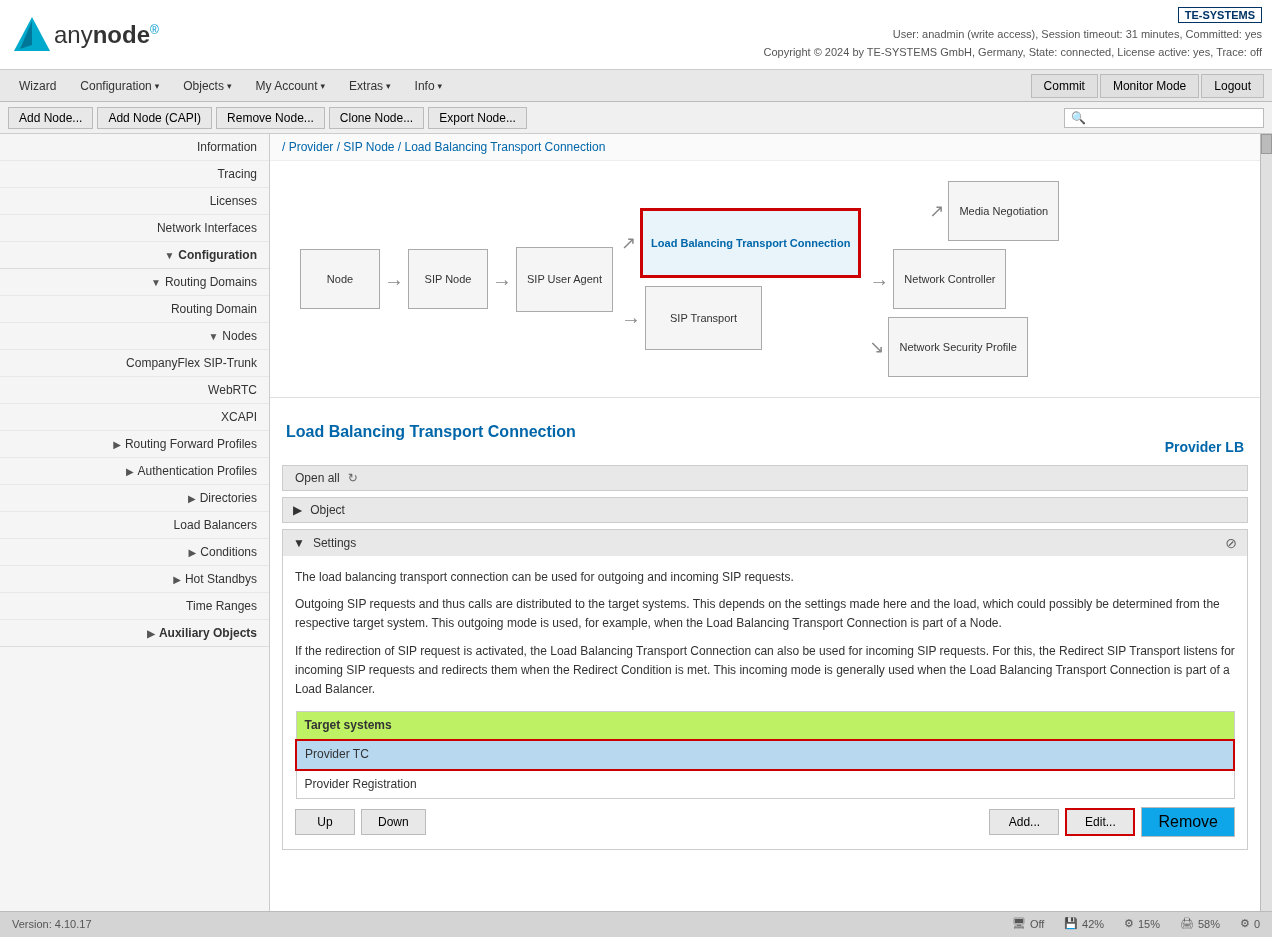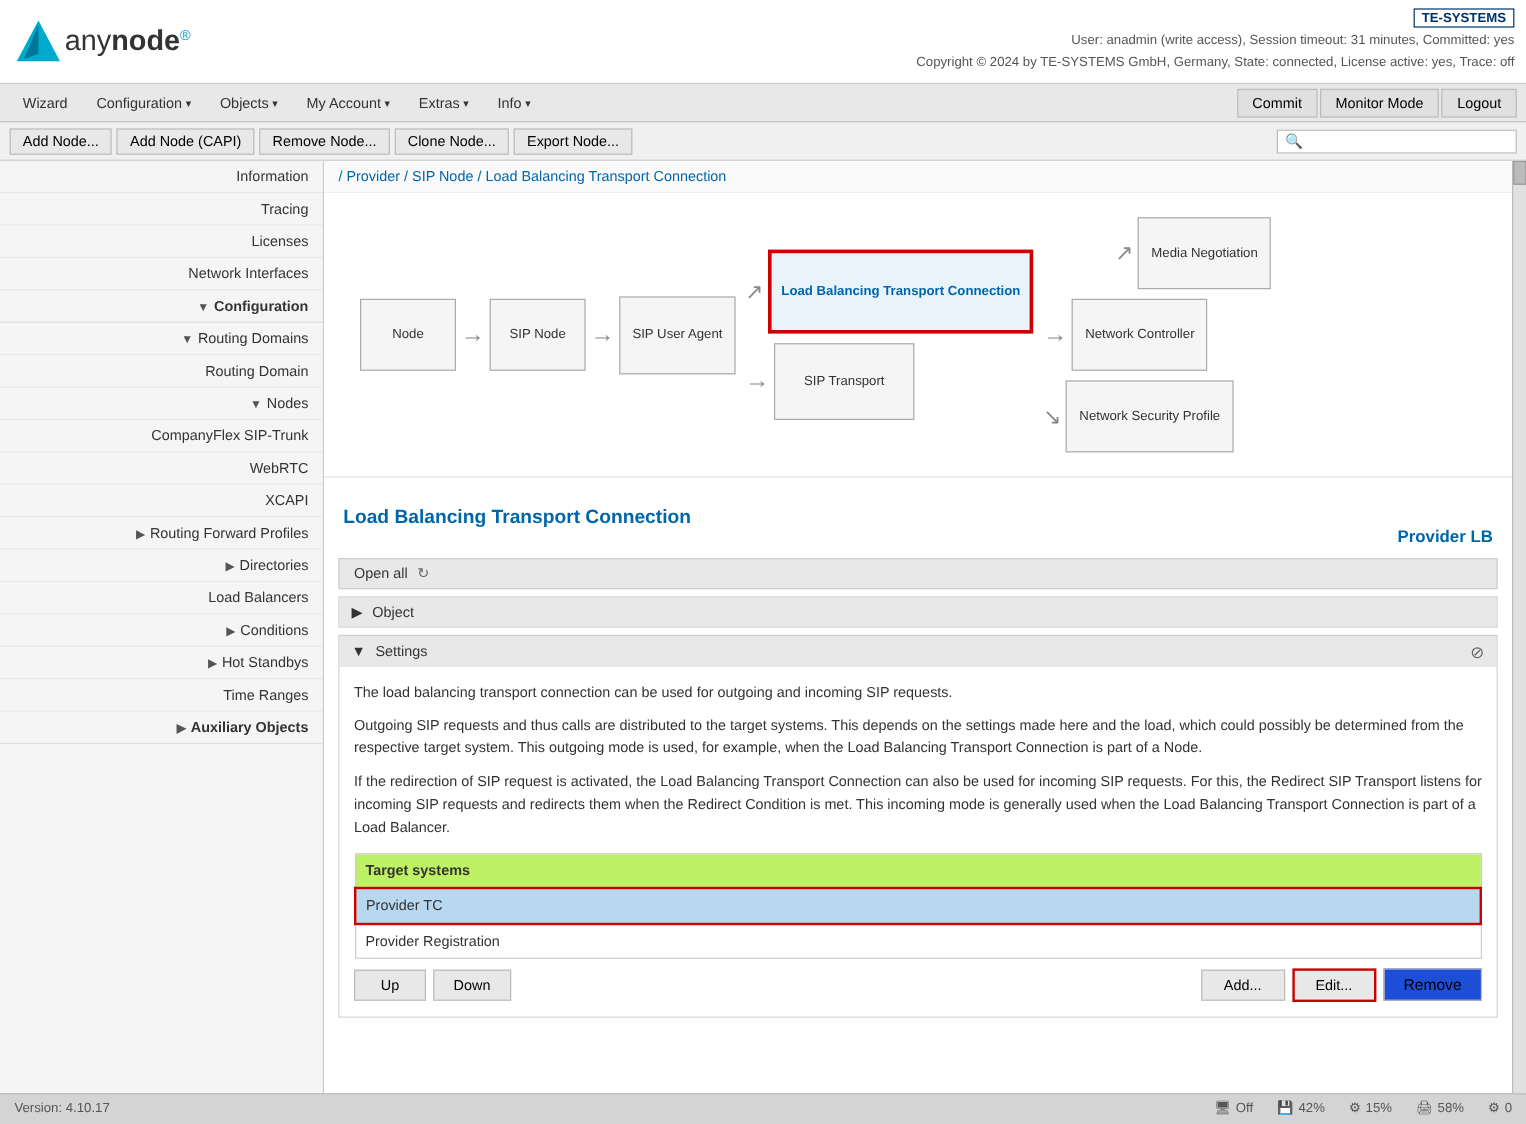--- a/index.html
+++ b/index.html
@@ -276,20 +276,23 @@
     </div>
     <div class="sidebar-item sidebar-indent2">Routing Domain</div>
     <div class="sidebar-item sidebar-indent1">
       <span class="expand-arrow">▼</span>Nodes
     </div>
     <div class="sidebar-item sidebar-indent2">CompanyFlex SIP-Trunk</div>
     <div class="sidebar-item sidebar-indent2">WebRTC</div>
     <div class="sidebar-item sidebar-indent2">XCAPI</div>
     <div class="sidebar-item sidebar-indent1">
       <span class="expand-arrow">▶</span>Routing Forward Profiles
+    </div>
+    <div class="sidebar-item sidebar-indent1">
+      <span class="expand-arrow">▶</span>Authentication Profiles
     </div>
     <div class="sidebar-item sidebar-indent1">
       <span class="expand-arrow">▶</span>Directories
     </div>
     <div class="sidebar-item sidebar-indent1">Load Balancers</div>
     <div class="sidebar-item sidebar-indent1">
       <span class="expand-arrow">▶</span>Conditions
     </div>
     <div class="sidebar-item sidebar-indent1">
       <span class="expand-arrow">▶</span>Hot Standbys
@@ -395,21 +398,21 @@
         </table>
 
         <div style="display:flex;gap:6px;padding-top:8px;align-items:center;">
           <div style="display:flex;gap:6px;">
             <button class="action-btn" style="padding:5px 16px;background:#e8e8e8;border:1px solid #bbb;cursor:pointer;font-size:12px;">Up</button>
             <button class="action-btn" style="padding:5px 16px;background:#e8e8e8;border:1px solid #bbb;cursor:pointer;font-size:12px;">Down</button>
           </div>
           <div style="flex:1;"></div>
           <button class="action-btn" style="padding:5px 16px;background:#e8e8e8;border:1px solid #bbb;cursor:pointer;font-size:12px;min-width:70px;">Add...</button>
           <button class="action-btn primary" style="padding:5px 16px;background:#e8e8e8;border:2px solid #cc0000;cursor:pointer;font-size:12px;min-width:70px;">Edit...</button>
-          <button class="action-btn" style="padding:5px 16px;background:#1d4ed8;border:1px solid #bbb;cursor:pointer;font-size:13px;min-width:70px;">Remove</button>
+          <button class="action-btn" style="padding:5px 16px;background:#0ea5e9;border:1px solid #bbb;cursor:pointer;font-size:16px;min-width:70px;">Remove</button>
         </div>
       </div>
     </div>
 
   </div>
 
   <div id="scrollbar" style="width:12px;background:#e0e0e0;border-left:1px solid #bbb;flex-shrink:0;position:relative;">
     <div style="position:absolute;top:0;left:0;right:0;height:20px;background:#bbb;border:1px solid #999;"></div>
   </div>
 

